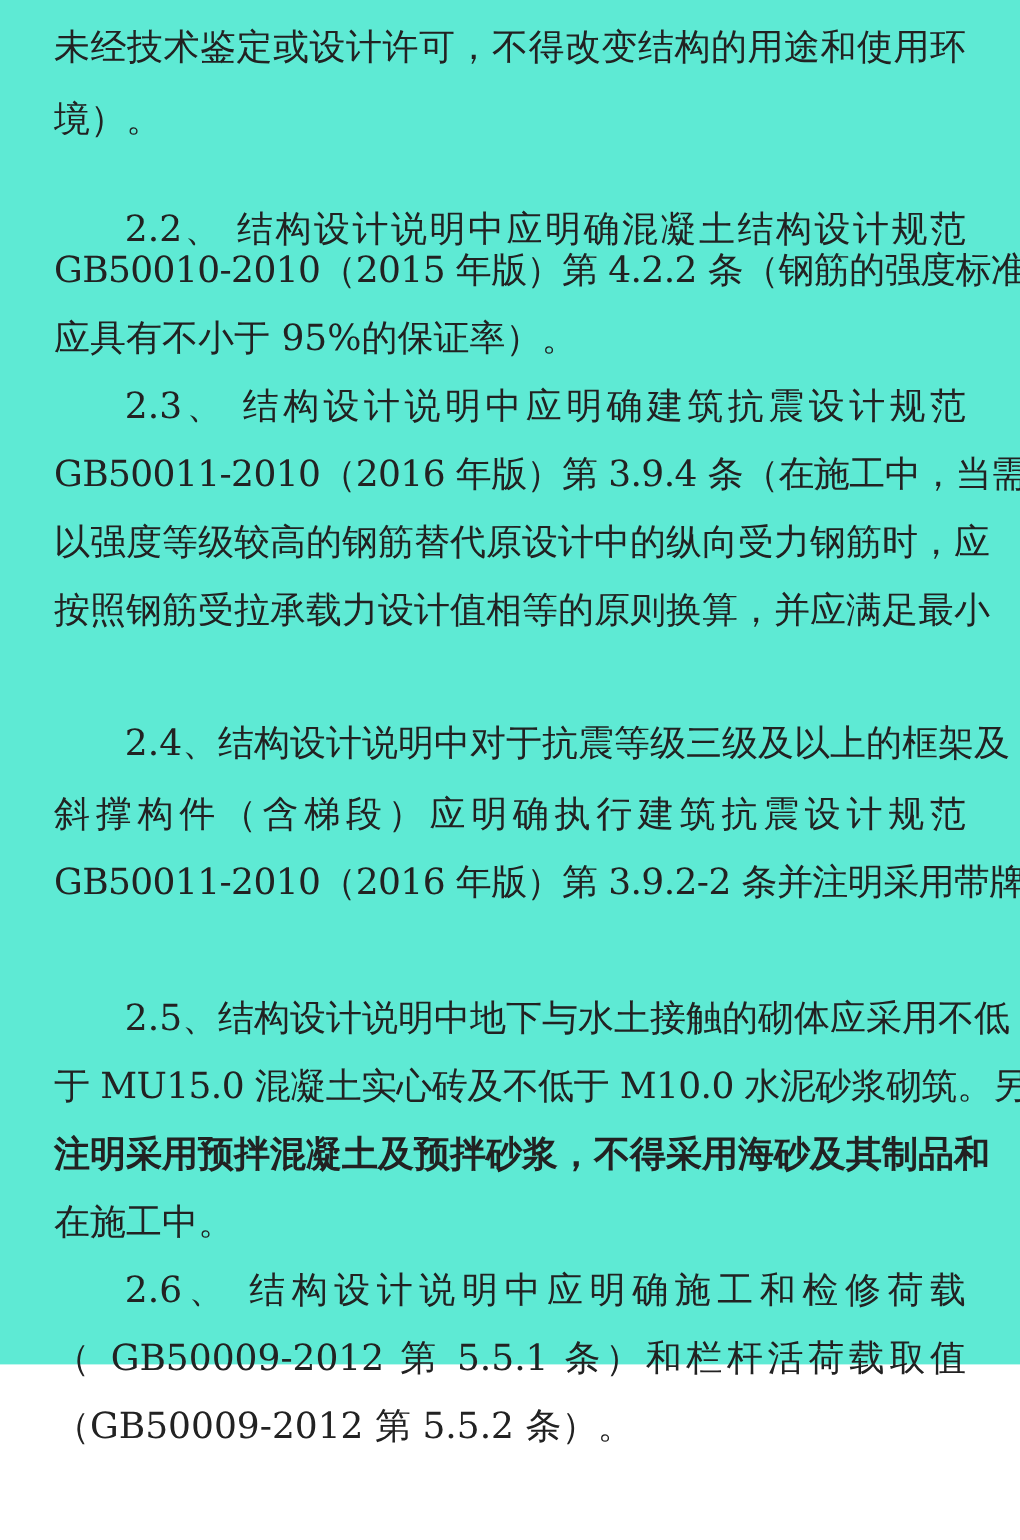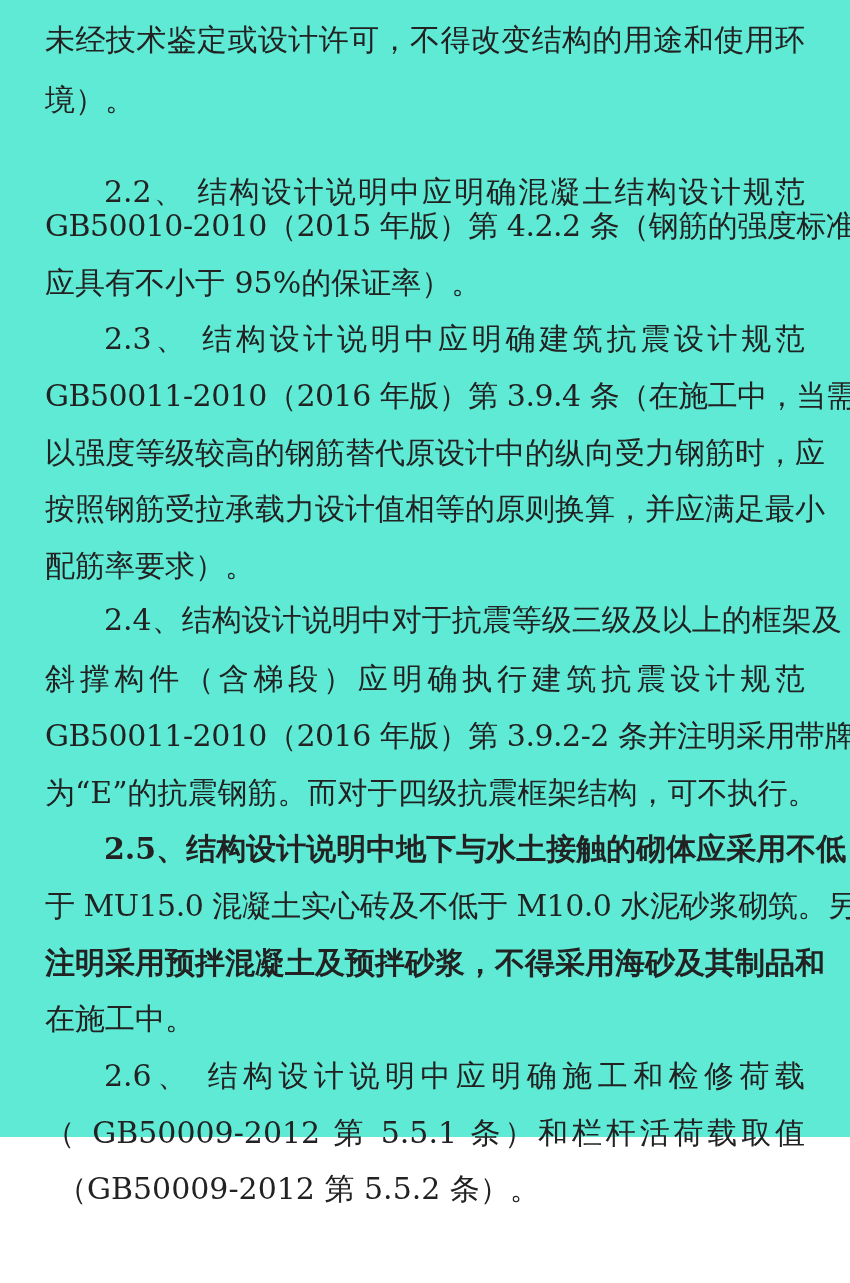--- a/index.html
+++ b/index.html
@@ -54,29 +54,27 @@
   <div class="line last" style="top: 78px;">境）。</div>
 
   <div class="line indent" style="top: 150px; margin-top: 20px;">2.2、 结构设计说明中应明确混凝土结构设计规范</div>
   <div class="line tight" style="top: 204px;">GB50010-2010（2015 年版）第 4.2.2 条（钢筋的强度标准值</div>
   <div class="line last" style="top: 261px;">应具有不小于 95%的保证率）。</div>
 
   <div class="line indent" style="top: 317px;">2.3、 结构设计说明中应明确建筑抗震设计规范</div>
   <div class="line tight" style="top: 374px;">GB50011-2010（2016 年版）第 3.9.4 条（在施工中，当需要</div>
   <div class="line" style="top: 487px;">按照钢筋受拉承载力设计值相等的原则换算，并应满足最小</div>
   <div class="line" style="top: 431px;">以强度等级较高的钢筋替代原设计中的纵向受力钢筋时，应</div>
-  <div class="line last" style="top: 544px;">配筋率要求）。</div>
 
   <div class="line indent" style="top: 598px;">2.4、结构设计说明中对于抗震等级三级及以上的框架及</div>
   <div class="line" style="top: 657px;">斜撑构件（含梯段）应明确执行建筑抗震设计规范</div>
   <div class="line tight" style="top: 714px;">GB50011-2010（2016 年版）第 3.9.2-2 条并注明采用带牌号</div>
-  <div class="line" style="top: 771px;">为“E”的抗震钢筋。而对于四级抗震框架结构，可不执行。</div>
 
-  <div class="line indent" style="top: 827px; font-weight: bold;">2.5、结构设计说明中地下与水土接触的砌体应采用不低</div>
+  <div class="line indent" style="top: 827px;">2.5、结构设计说明中地下与水土接触的砌体应采用不低</div>
   <div class="line tight" style="top: 884px;">于 MU15.0 混凝土实心砖及不低于 M10.0 水泥砂浆砌筑。另</div>
   <div class="line" style="top: 941px; font-weight: bold;">注明采用预拌混凝土及预拌砂浆，不得采用海砂及其制品和</div>
   <div class="line last" style="top: 997px;">在施工中。</div>
 
   <div class="line indent" style="top: 1054px;">2.6、 结构设计说明中应明确施工和检修荷载</div>
   <div class="line" style="top: 1111px;">（ GB50009-2012 第 5.5.1 条）和栏杆活荷载取值</div>
-  <div class="line last" style="top: 1167px; margin-left: 12px;">（GB50009-2012 第 5.5.2 条）。</div>
+  <div class="line last" style="top: 1167px;">（GB50009-2012 第 5.5.2 条）。</div>
 
 </div>
 
 </body></html>

